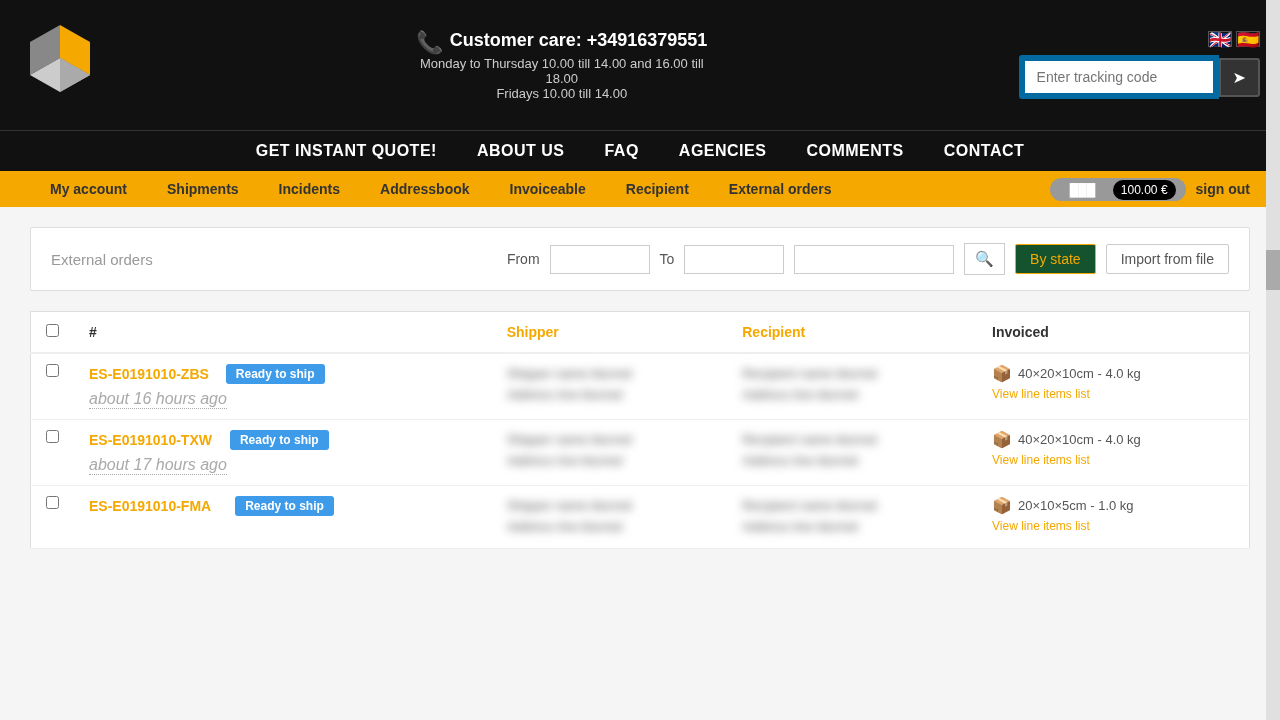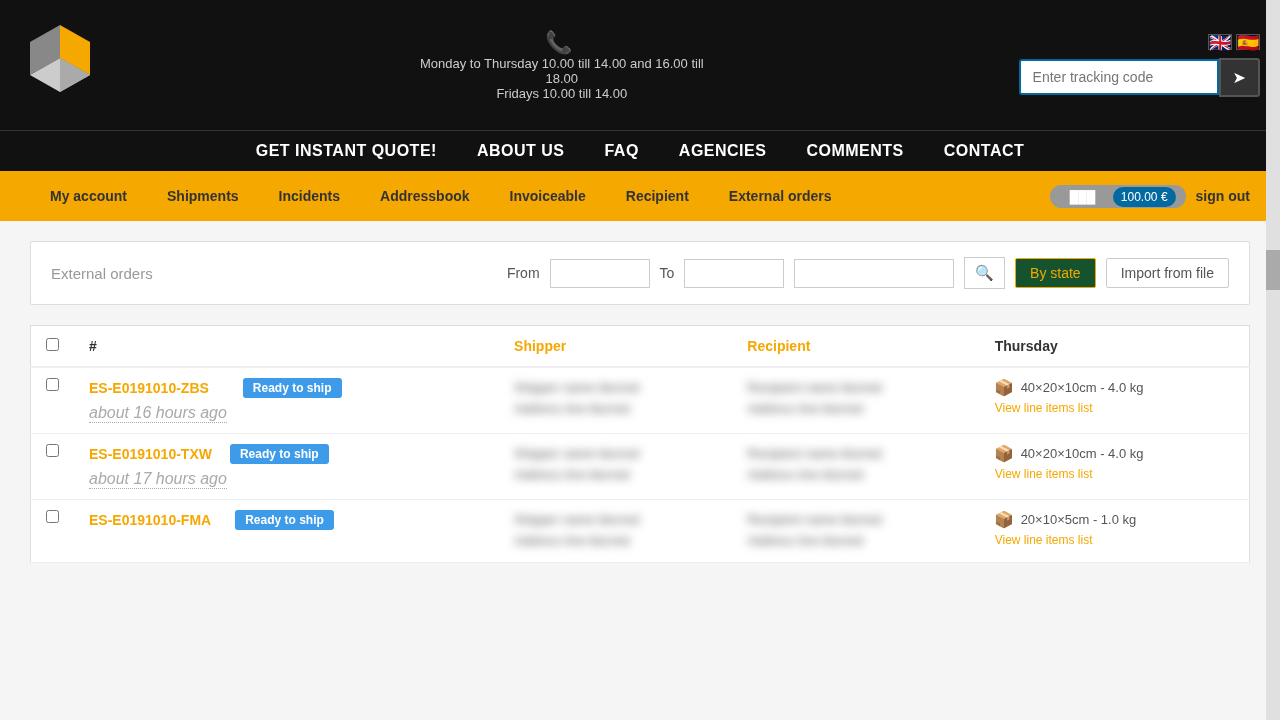--- a/index.html
+++ b/index.html
@@ -71,21 +71,21 @@
       font-size: 18px;
       line-height: 16px;
     }
     .tracking-row {
       display: flex;
       align-items: center;
       gap: 0;
     }
     .tracking-input {
       padding: 8px 12px;
-      border: 2px solid #0369a1;
+      border: 6px solid #0369a1;
       background: #fff;
       font-size: 14px;
       color: #999;
       width: 200px;
       outline: none;
       border-radius: 3px 0 0 3px;
     }
     .tracking-btn {
       background: #333;
       border: 2px solid #555;
@@ -116,21 +116,21 @@
       padding: 5px 0;
       letter-spacing: 0.5px;
     }
 
     
     .yellow-bar {
       background: #f5a800;
       padding: 0 30px;
       display: flex;
       align-items: center;
-      height: 50px;
+      height: 36px;
       gap: 0;
     }
     .yellow-nav-item {
       color: #333;
       font-size: 14px;
       font-weight: bold;
       padding: 0 20px;
       cursor: pointer;
       height: 100%;
       display: flex;
@@ -145,21 +145,21 @@
     }
     .balance-box {
       background: #999;
       border-radius: 12px;
       padding: 4px 10px;
       font-size: 13px;
       color: #fff;
       min-width: 80px;
     }
     .balance-amount {
-      background: #0369a1;
+      background: #000000;
       border-radius: 10px;
       padding: 3px 8px;
       font-size: 12px;
       color: #fff;
       margin-left: 4px;
     }
     .sign-out {
       color: #333;
       font-size: 14px;
       font-weight: bold;
@@ -323,20 +323,23 @@
       <polygon points="40,5 70,22 70,55 40,38" fill="#f5a800"></polygon>
       <polygon points="40,5 10,22 10,55 40,38" fill="#888"></polygon>
       <polygon points="40,38 10,55 40,72 70,55" fill="#ccc"></polygon>
       <polygon points="40,38 40,72 70,55" fill="#aaa"></polygon>
     </svg>
   </div>
 
   <div class="header-center">
     <div class="phone-row">
       <span class="phone-icon">📞</span>
+      <span class="phone">
+        <span>Customer care:</span> <span>+34916379551</span>
+      </span>
     </div>
     <div>Monday to Thursday 10.00 till 14.00 and 16.00 till</div>
     <div>18.00</div>
     <div>Fridays 10.00 till 14.00</div>
   </div>
 
   <div class="header-right">
     <div class="flag-row">
       <span class="flag">🇬🇧</span>
       <span class="flag">🇪🇸</span>
@@ -392,29 +395,29 @@
 
   <table class="orders-table">
     <thead>
       <tr>
         <th class="checkbox-col">
           <input type="checkbox" style="">
         </th>
         <th>#</th>
         <th class="gold">Shipper</th>
         <th class="gold">Recipient</th>
-        <th>Thursday</th>
+        <th>Invoiced</th>
       </tr>
     </thead>
     <tbody>
 
       <tr>
         <td class="checkbox-col"><input type="checkbox" style=""></td>
         <td>
-          <div style="display:flex;align-items:center;flex-wrap:wrap;gap:20px;">
+          <div style="display:flex;align-items:center;flex-wrap:wrap;gap:3px;">
             <span class="order-id">ES-E0191010-ZBS</span>
             <span class="status-badge">Ready to ship</span>
           </div>
           <span class="time-ago">about 16 hours ago</span>
         </td>
         <td>
           <div class="blurred">
             <div>Shipper name blurred</div>
             <div>Address line blurred</div>
           </div>

